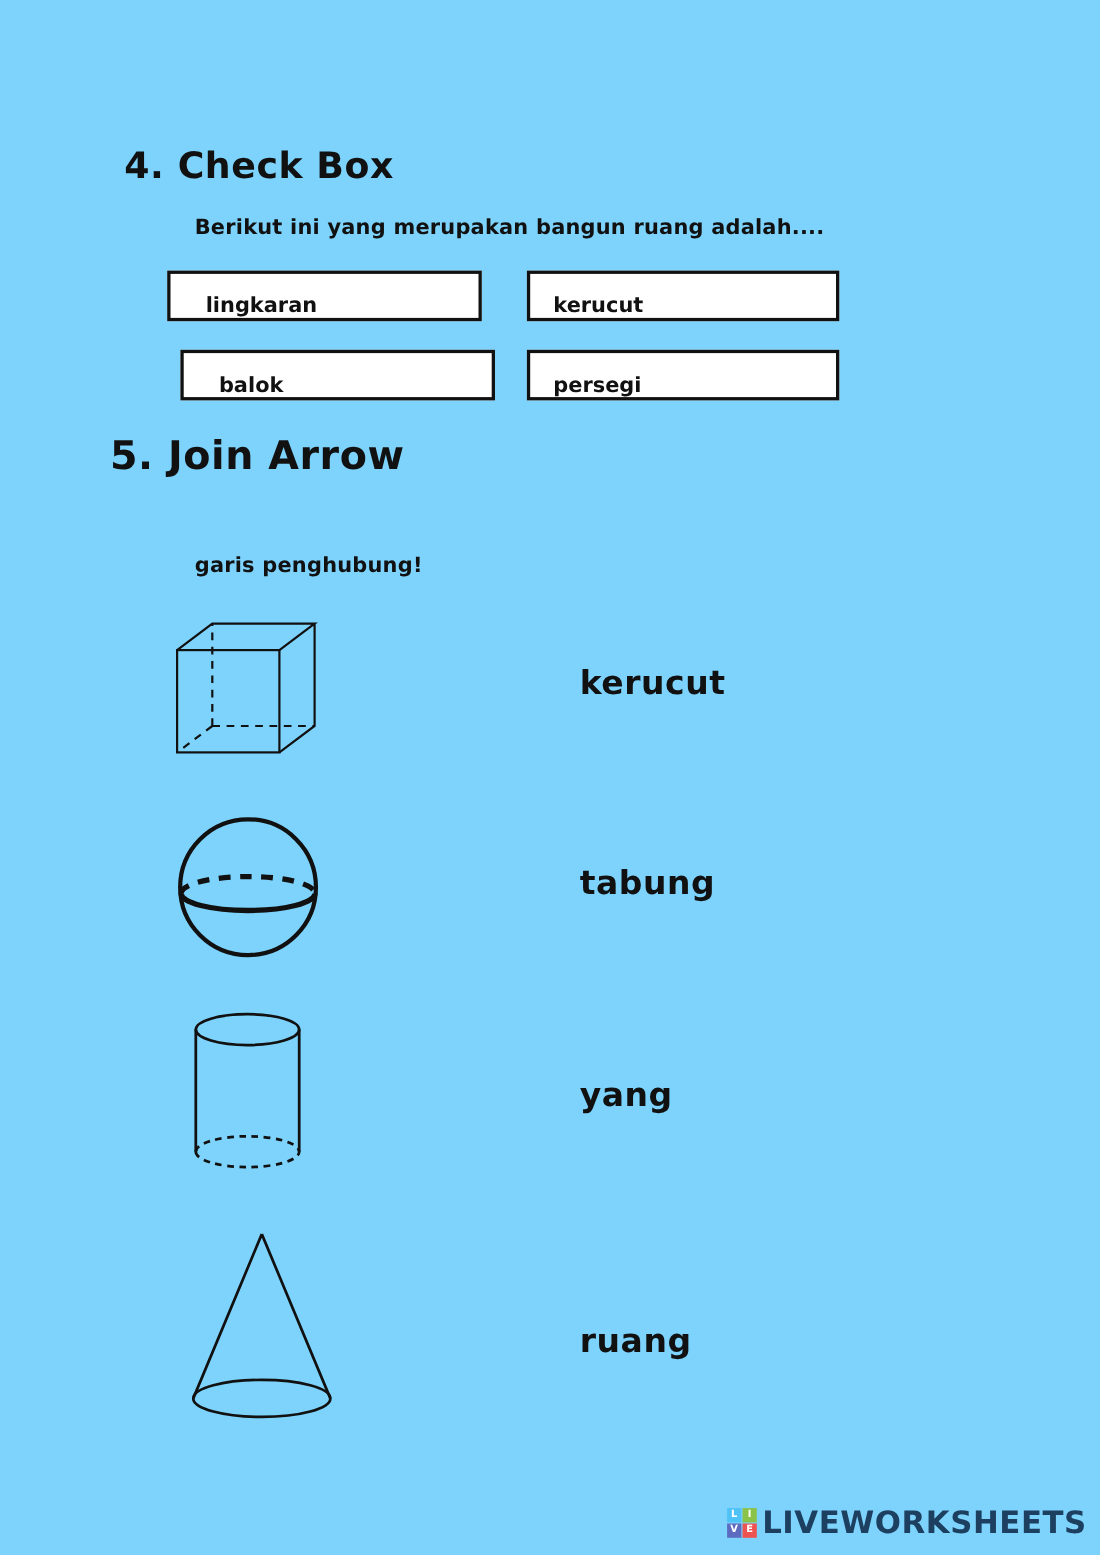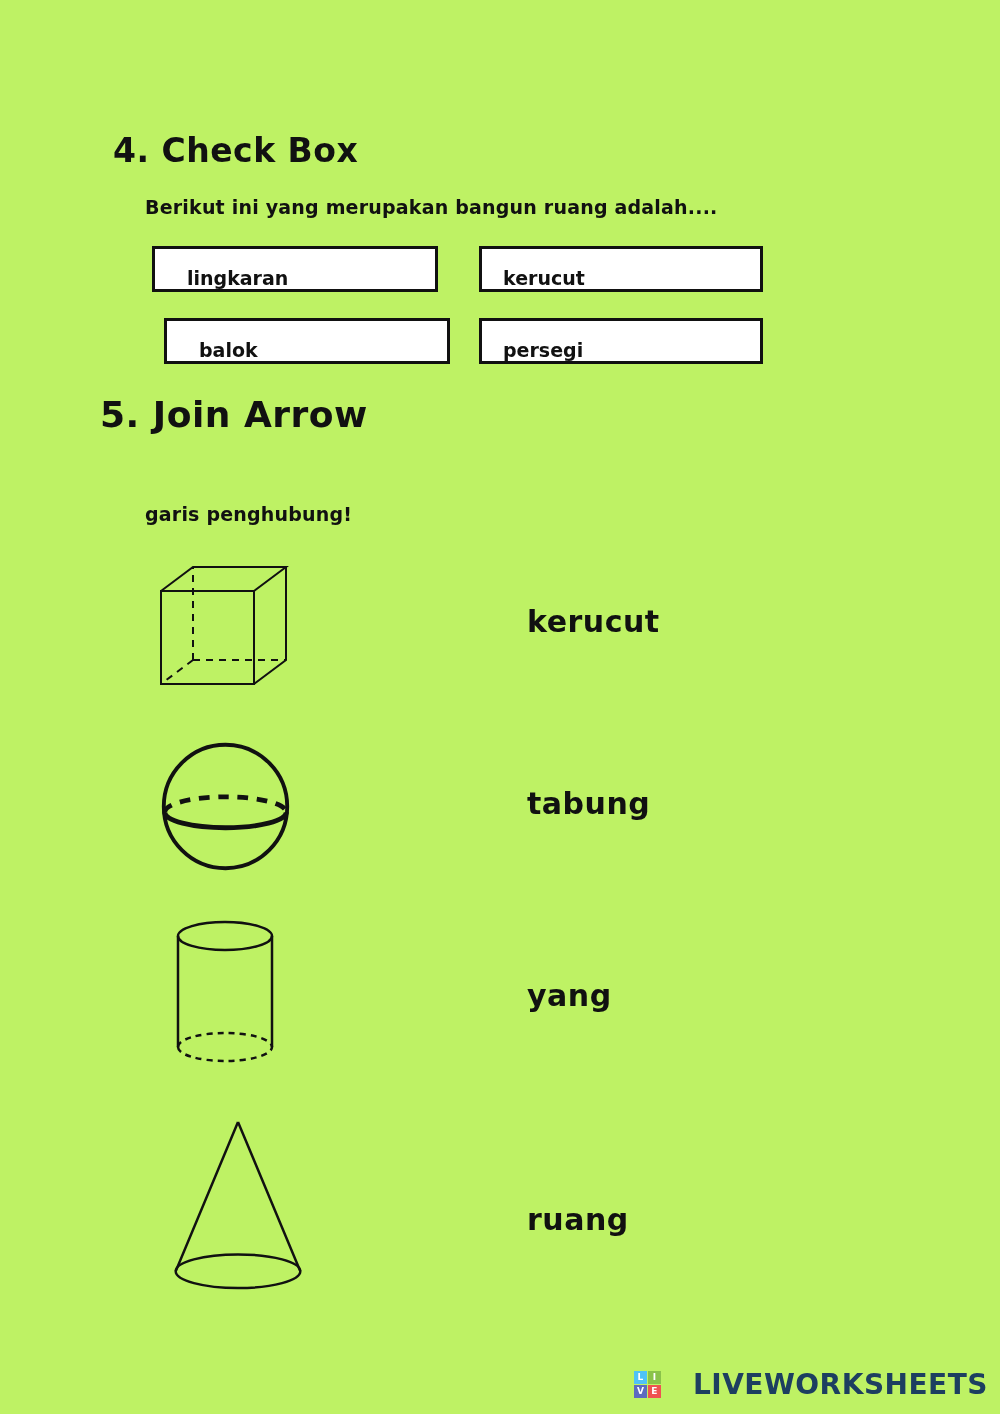--- a/index.html
+++ b/index.html
@@ -4,21 +4,21 @@
 <style>
   * { margin: 0; padding: 0; box-sizing: border-box; }
   html, body { background: #ffffff; }
   body { font-family: "DejaVu Sans", "Liberation Sans", sans-serif; color: #111; }
 
   .page {
     position: relative;
     width: 1000px;
     height: 1414px;
     margin: 0 auto;
-    background: #bef264;
+    background: #7dd3fc;
     overflow: hidden;
   }
 
   .h4-heading {
     position: absolute;
     left: 113px; top: 131px;
     font-size: 33px;
     font-weight: bold;
     letter-spacing: 0.5px;
   }
@@ -29,20 +29,21 @@
     font-weight: bold;
     letter-spacing: 0.5px;
     text-align: center;
   }
 
   .inst {
     position: absolute;
     font-size: 19px;
     font-weight: bold;
     letter-spacing: 0.2px;
+    margin-left: 32px;
   }
   .inst4 { left: 145px; top: 196px; }
   .inst5a { left: 145px; top: 468px; }
   .inst5b { left: 145px; top: 503px; }
 
   .optbox {
     position: absolute;
     height: 46px;
     border: 3px solid #111;
     background: #fff;
@@ -99,21 +100,20 @@
   }
   .sq-l { background: #4fc3f7; }
   .sq-i { background: #8bc34a; }
   .sq-v { background: #5c6bc0; }
   .sq-e { background: #ef5350; }
   .lw-text {
     font-size: 28px;
     font-weight: bold;
     color: #1d3f60;
     letter-spacing: 0.5px;
-    margin-left: 27px;
   }
 </style>
 </head>
 <body>
 
 <div class="page">
 
   <div class="h4-heading">4. Check Box</div>
   <div class="inst inst4">Berikut ini yang merupakan bangun ruang adalah....</div>
 

